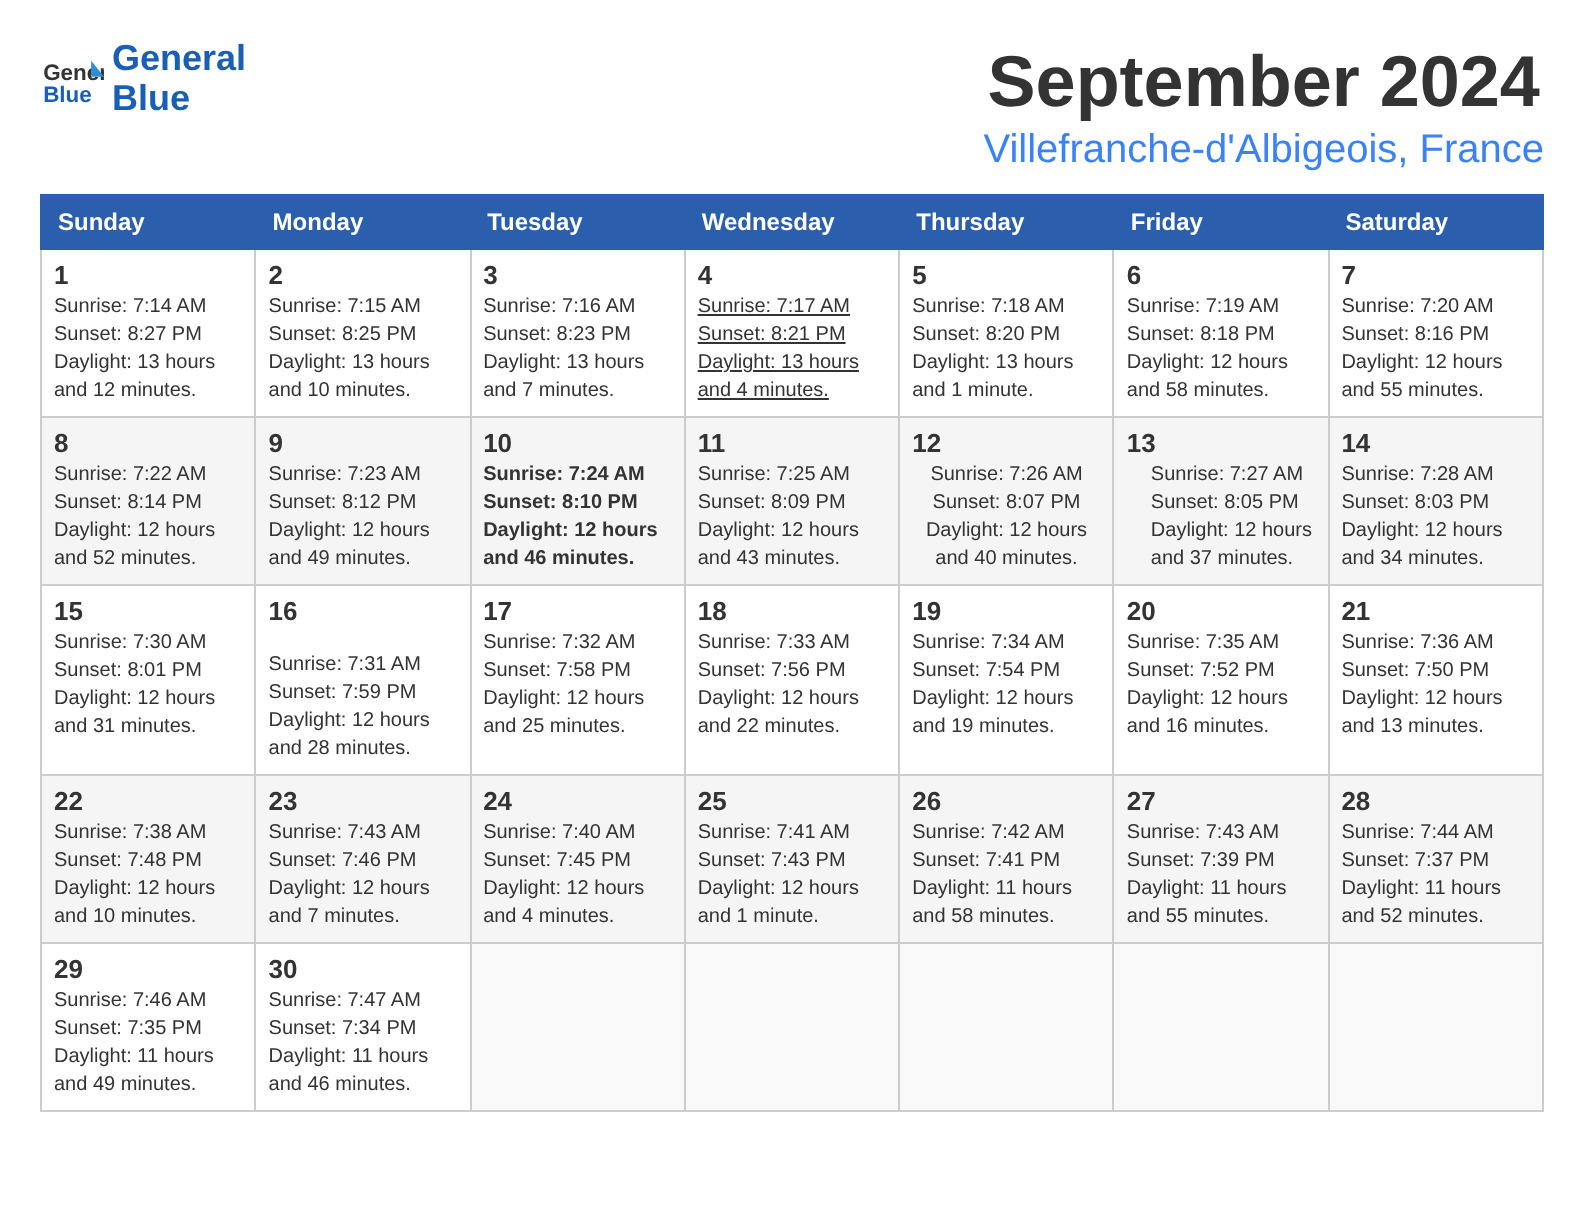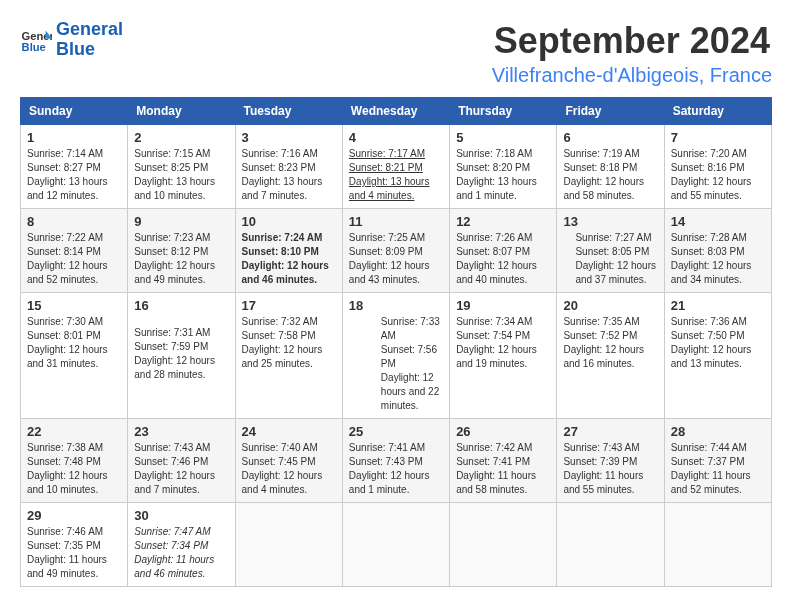--- a/index.html
+++ b/index.html
@@ -186,21 +186,21 @@
 Daylight: 12 hours and 46 minutes.</div>
         </td>
         <td>
           <span class="day-num">11</span>
           <div class="day-info" style="white-space: pre-line;">Sunrise: 7:25 AM
 Sunset: 8:09 PM
 Daylight: 12 hours and 43 minutes.</div>
         </td>
         <td>
           <span class="day-num">12</span>
-          <div class="day-info" style="white-space: pre-line;">Sunrise: 7:26 AM
+          <div class="day-info" style="white-space: pre-line; text-align: center;">Sunrise: 7:26 AM
 Sunset: 8:07 PM
 Daylight: 12 hours and 40 minutes.</div>
         </td>
         <td>
           <span class="day-num">13</span>
           <div class="day-info" style="white-space: pre-line; margin-left: 12px;">Sunrise: 7:27 AM
 Sunset: 8:05 PM
 Daylight: 12 hours and 37 minutes.</div>
         </td>
         <td>
@@ -224,21 +224,21 @@
 Daylight: 12 hours and 28 minutes.</div>
         </td>
         <td>
           <span class="day-num">17</span>
           <div class="day-info" style="white-space: pre-line;">Sunrise: 7:32 AM
 Sunset: 7:58 PM
 Daylight: 12 hours and 25 minutes.</div>
         </td>
         <td>
           <span class="day-num">18</span>
-          <div class="day-info" style="white-space: pre-line; margin-left: 32px;">Sunrise: 7:33 AM
+          <div class="day-info" style="white-space: pre-line;">Sunrise: 7:33 AM
 Sunset: 7:56 PM
 Daylight: 12 hours and 22 minutes.</div>
         </td>
         <td>
           <span class="day-num">19</span>
           <div class="day-info" style="white-space: pre-line;">Sunrise: 7:34 AM
 Sunset: 7:54 PM
 Daylight: 12 hours and 19 minutes.</div>
         </td>
         <td>
@@ -300,21 +300,21 @@
       </tr>
       <tr>
         <td>
           <span class="day-num">29</span>
           <div class="day-info" style="white-space: pre-line;">Sunrise: 7:46 AM
 Sunset: 7:35 PM
 Daylight: 11 hours and 49 minutes.</div>
         </td>
         <td>
           <span class="day-num">30</span>
-          <div class="day-info" style="white-space: pre-line; font-style: italic;">Sunrise: 7:47 AM
+          <div class="day-info" style="white-space: pre-line;">Sunrise: 7:47 AM
 Sunset: 7:34 PM
 Daylight: 11 hours and 46 minutes.</div>
         </td>
         <td class="empty-cell"></td>
         <td class="empty-cell"></td>
         <td class="empty-cell"></td>
         <td class="empty-cell"></td>
         <td class="empty-cell"></td>
       </tr>
     </tbody>

